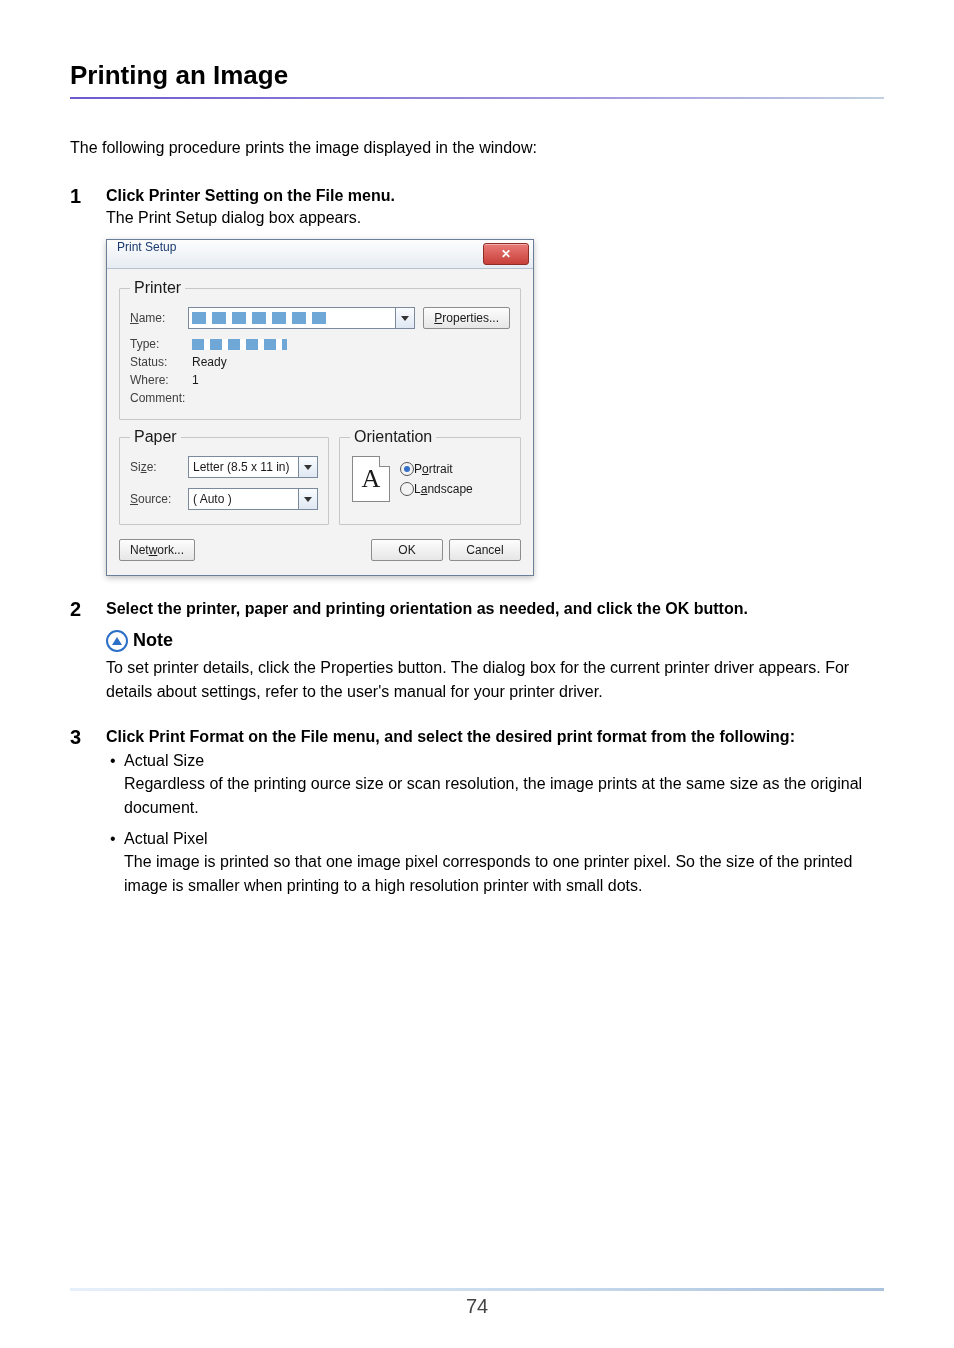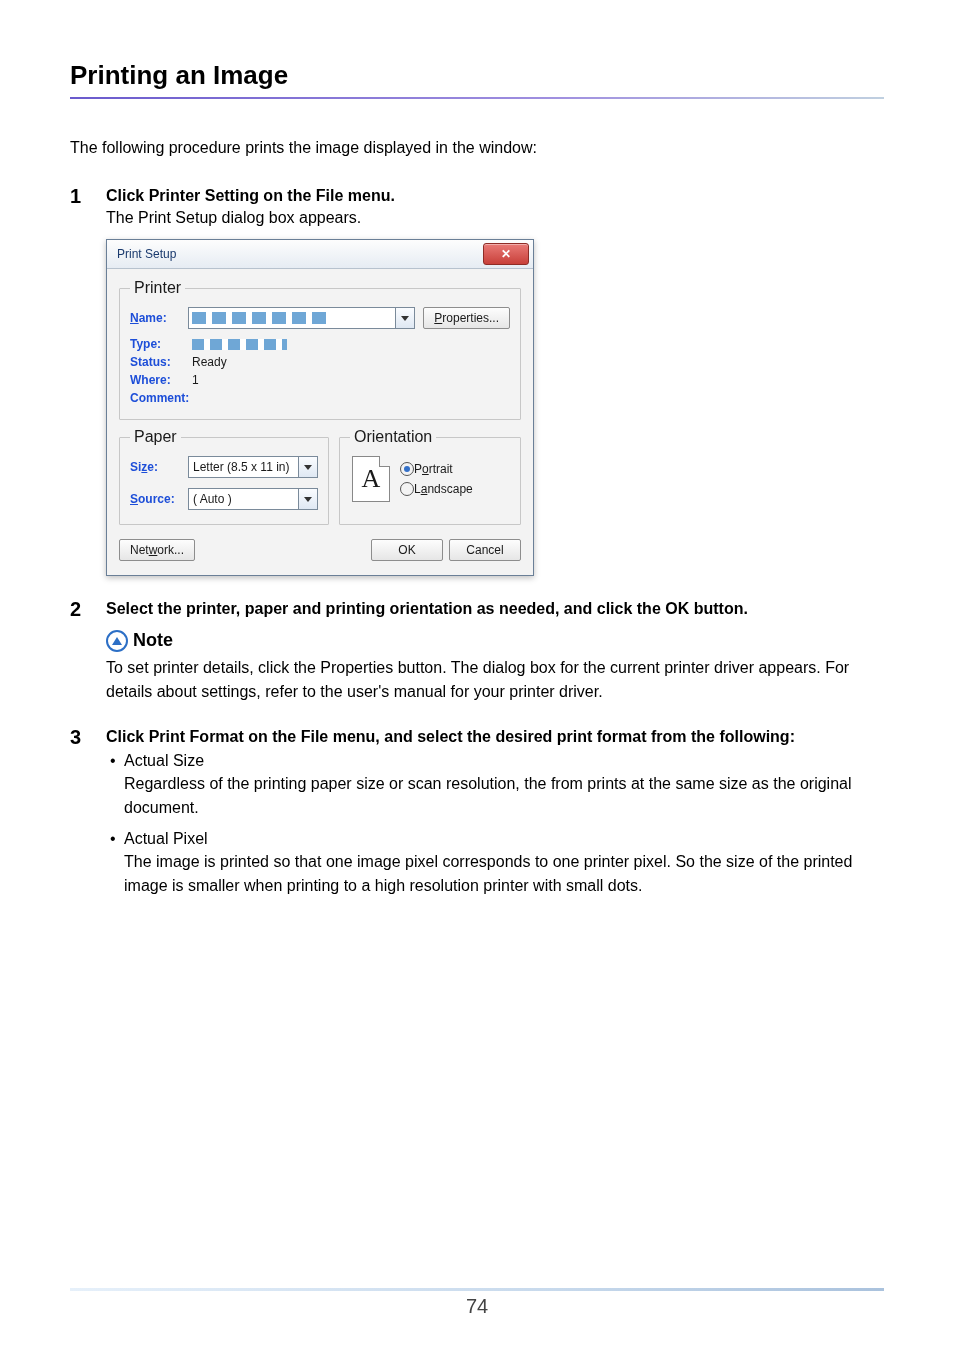--- a/index.html
+++ b/index.html
@@ -66,21 +66,21 @@
     font-size: 12px;
     color: #1a1a1a;
     background: #f3f3f3;
     box-shadow: 0 2px 6px rgba(0,0,0,0.25);
   }
   .win-titlebar {
     height: 28px;
     background: linear-gradient(#fdfdfd, #e6ecf3);
     border-bottom: 1px solid #b7c2ce;
     display: flex;
-    align-items: center;
+    align-items: flex-start;
     position: relative;
   }
   .win-titlebar .title {
     padding-left: 10px;
     color: #1a3a6e;
   }
   .win-close {
     position: absolute;
     right: 4px;
     top: 3px;
@@ -110,22 +110,21 @@
     padding: 0 4px;
     font-size: 16px;
   }
   .row {
     display: flex;
     align-items: center;
     margin: 4px 0;
   }
   .lbl {
     width: 58px;
-    color: #1d4ed8;
-    font-weight: bold;
+    color: #404040;
   }
   .u { text-decoration: underline; }
   .printer-name {
     flex: 1;
     height: 20px;
     border: 1px solid #7a8a9a;
     background: #fff;
     display: flex;
     align-items: center;
     position: relative;
@@ -430,21 +429,21 @@
       <p class="note-text">To set printer details, click the Properties button. The dialog box for the current printer driver appears. For details about settings, refer to the user's manual for your printer driver.</p>
     </li>
 
     <li>
       <span class="step-num">3</span>
       <p class="step-title">Click Print Format on the File menu, and select the desired print format from the following:</p>
 
       <ul class="bullets">
         <li>
           <p class="bul-title">Actual Size</p>
-          <p class="bul-desc">Regardless of the printing paper size or scan resolution, the from prints at the same size as the original document.</p>
+          <p class="bul-desc">Regardless of the printing ource size or scan resolution, the image prints at the same size as the original document.</p>
         </li>
         <li>
           <p class="bul-title">Actual Pixel</p>
           <p class="bul-desc">The image is printed so that one image pixel corresponds to one printer pixel. So the size of the printed image is smaller when printing to a high resolution printer with small dots.</p>
         </li>
       </ul>
     </li>
   </ol>
 
   <div class="footer">

